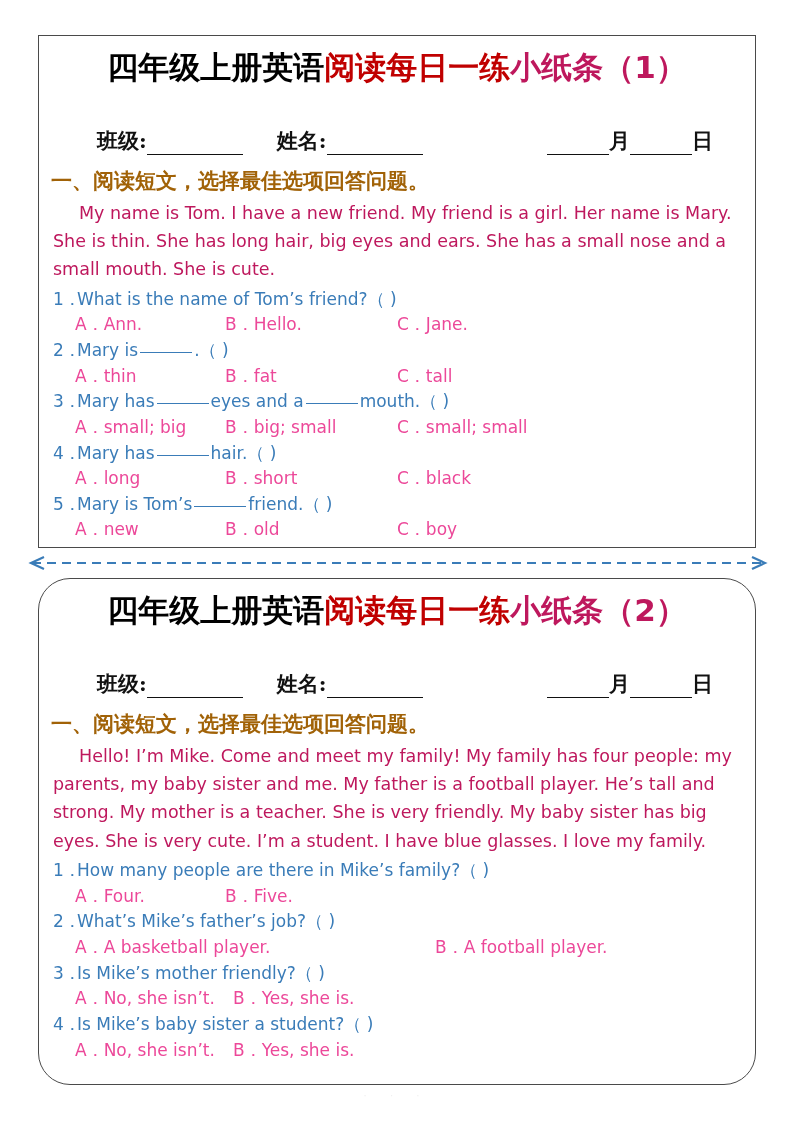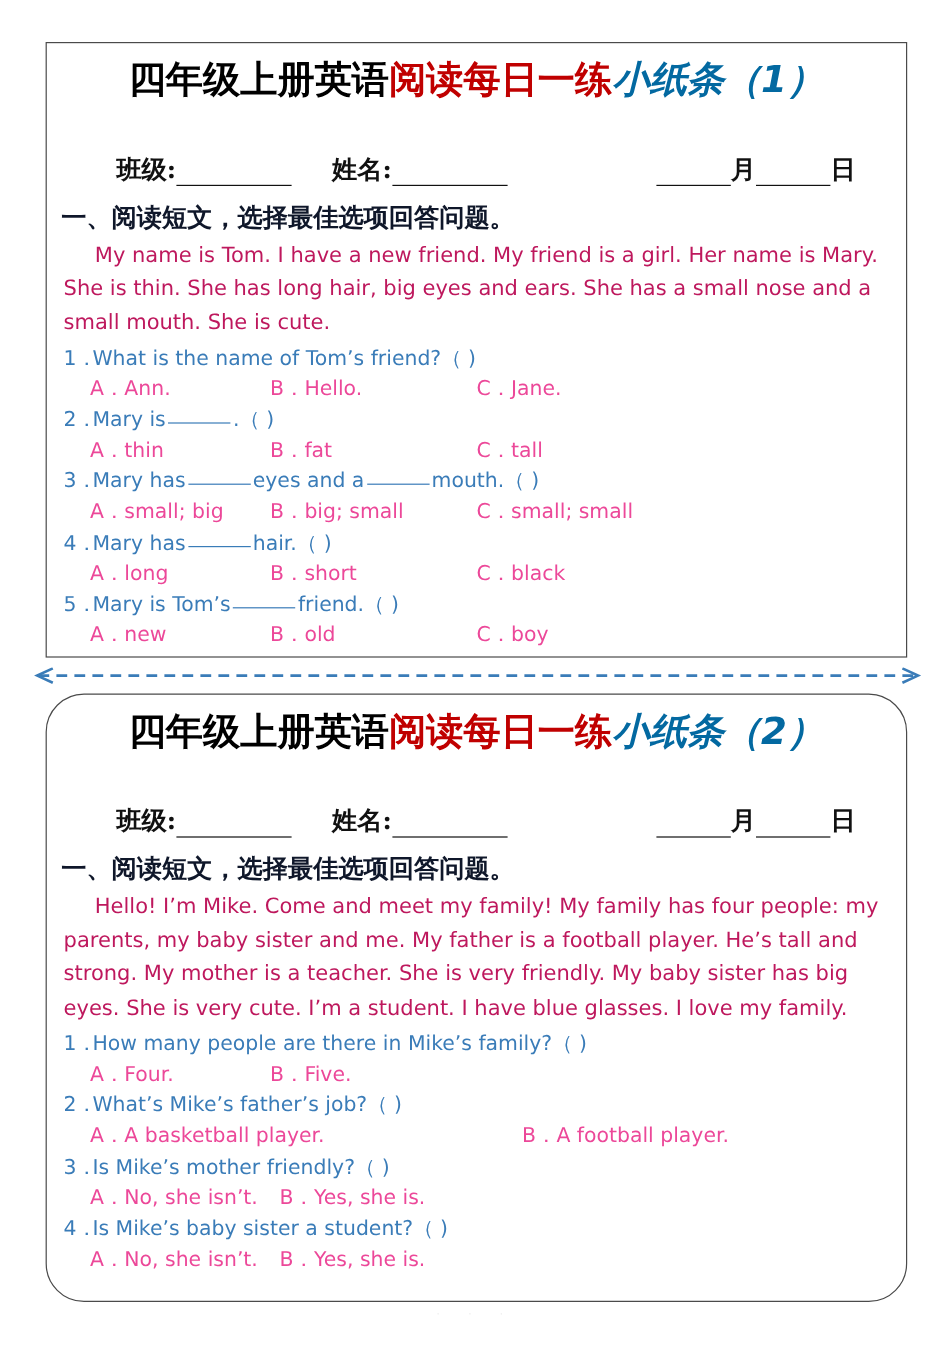--- a/index.html
+++ b/index.html
@@ -42,21 +42,21 @@
     font-family: "DejaVu Sans", "Liberation Sans", sans-serif;
     font-size: 31px;
     font-weight: bold;
     letter-spacing: 0px;
     margin-top: 14px;
     white-space: nowrap;
     line-height: 1.15;
   }
   .t-black { color: #000000; }
   .t-red   { color: #C00000; }
-  .t-blue  { color: #0369a1; font-style: italic; }
+  .t-blue  { color: #be185d; }
 
   
   .info-line {
     display: flex;
     align-items: flex-end;
     margin-top: 13px;
     padding-left: 58px;
     padding-right: 42px;
     font-family: "DejaVu Serif", "Liberation Serif", serif;
     font-size: 21px;
@@ -76,21 +76,21 @@
   .gap-md { display:inline-block; width: 34px; }
   .spacer { flex: 1 1 auto; }
 
   
   .sec-head {
     margin-top: 12px;
     padding-left: 12px;
     font-family: "DejaVu Serif", "Liberation Serif", serif;
     font-size: 21px;
     font-weight: bold;
-    color: #0f172a;
+    color: #a16207;
     white-space: nowrap;
   }
 
   
   .passage {
     padding: 4px 18px 0 14px;
     font-family: "DejaVu Sans", "Liberation Sans", sans-serif;
     font-size: 17.5px;
     line-height: 1.62;
     color: #be185d;

